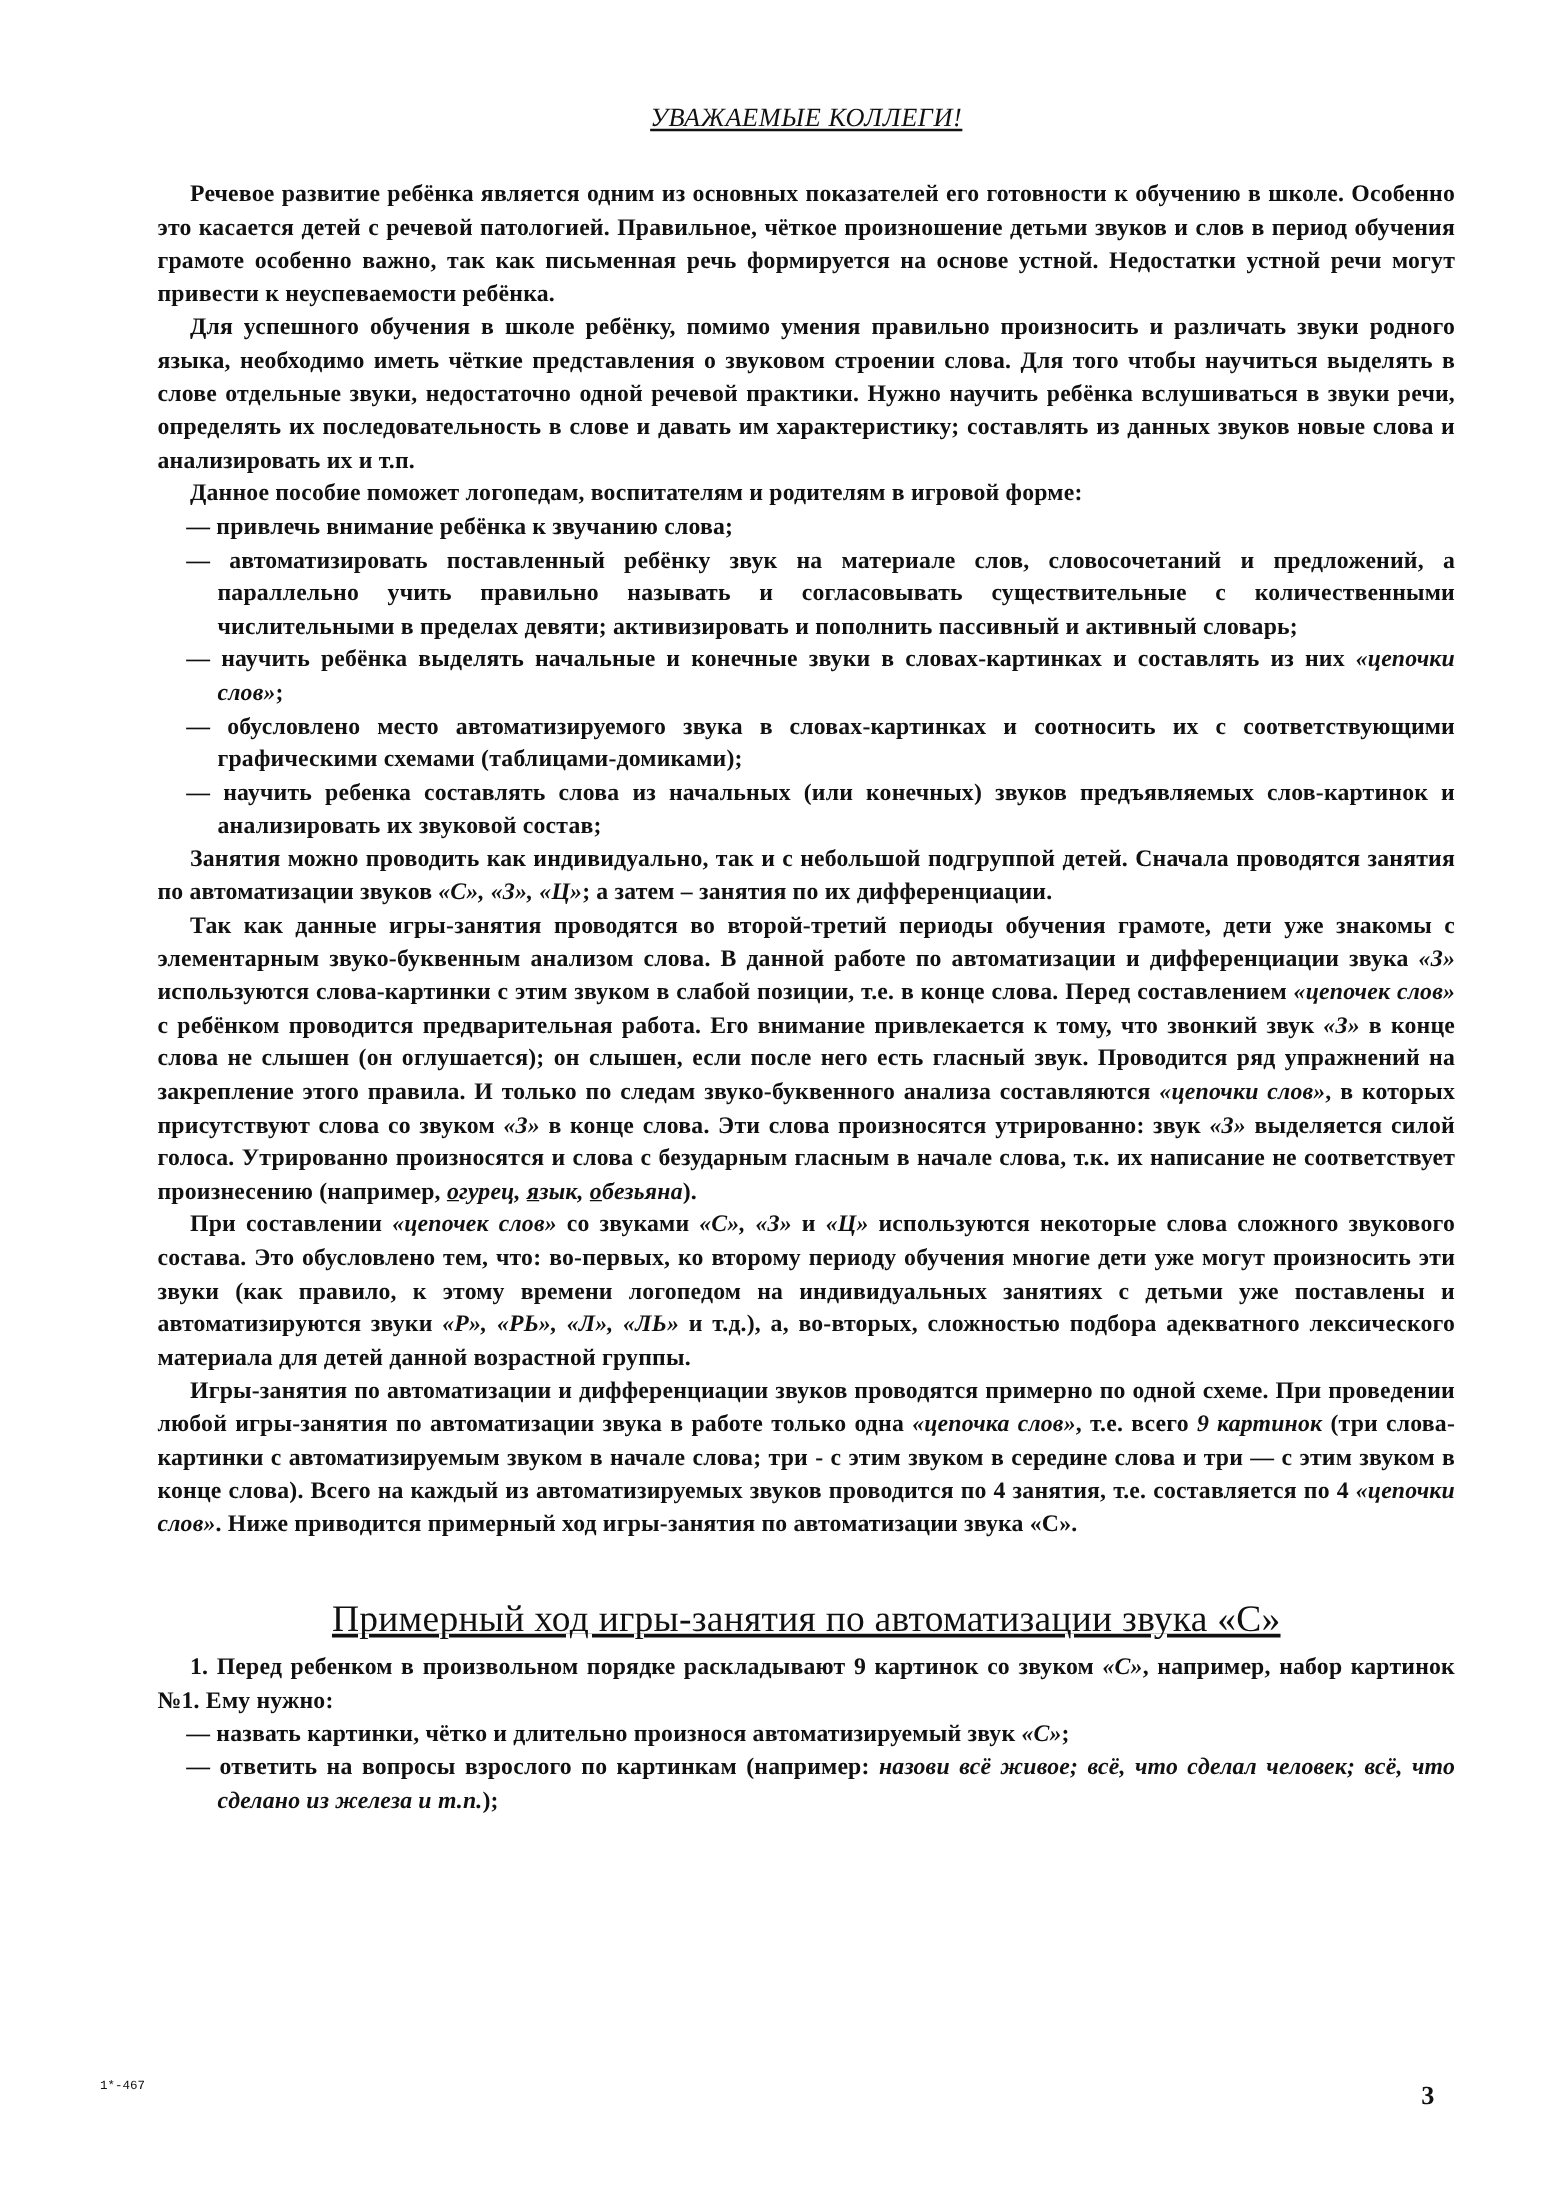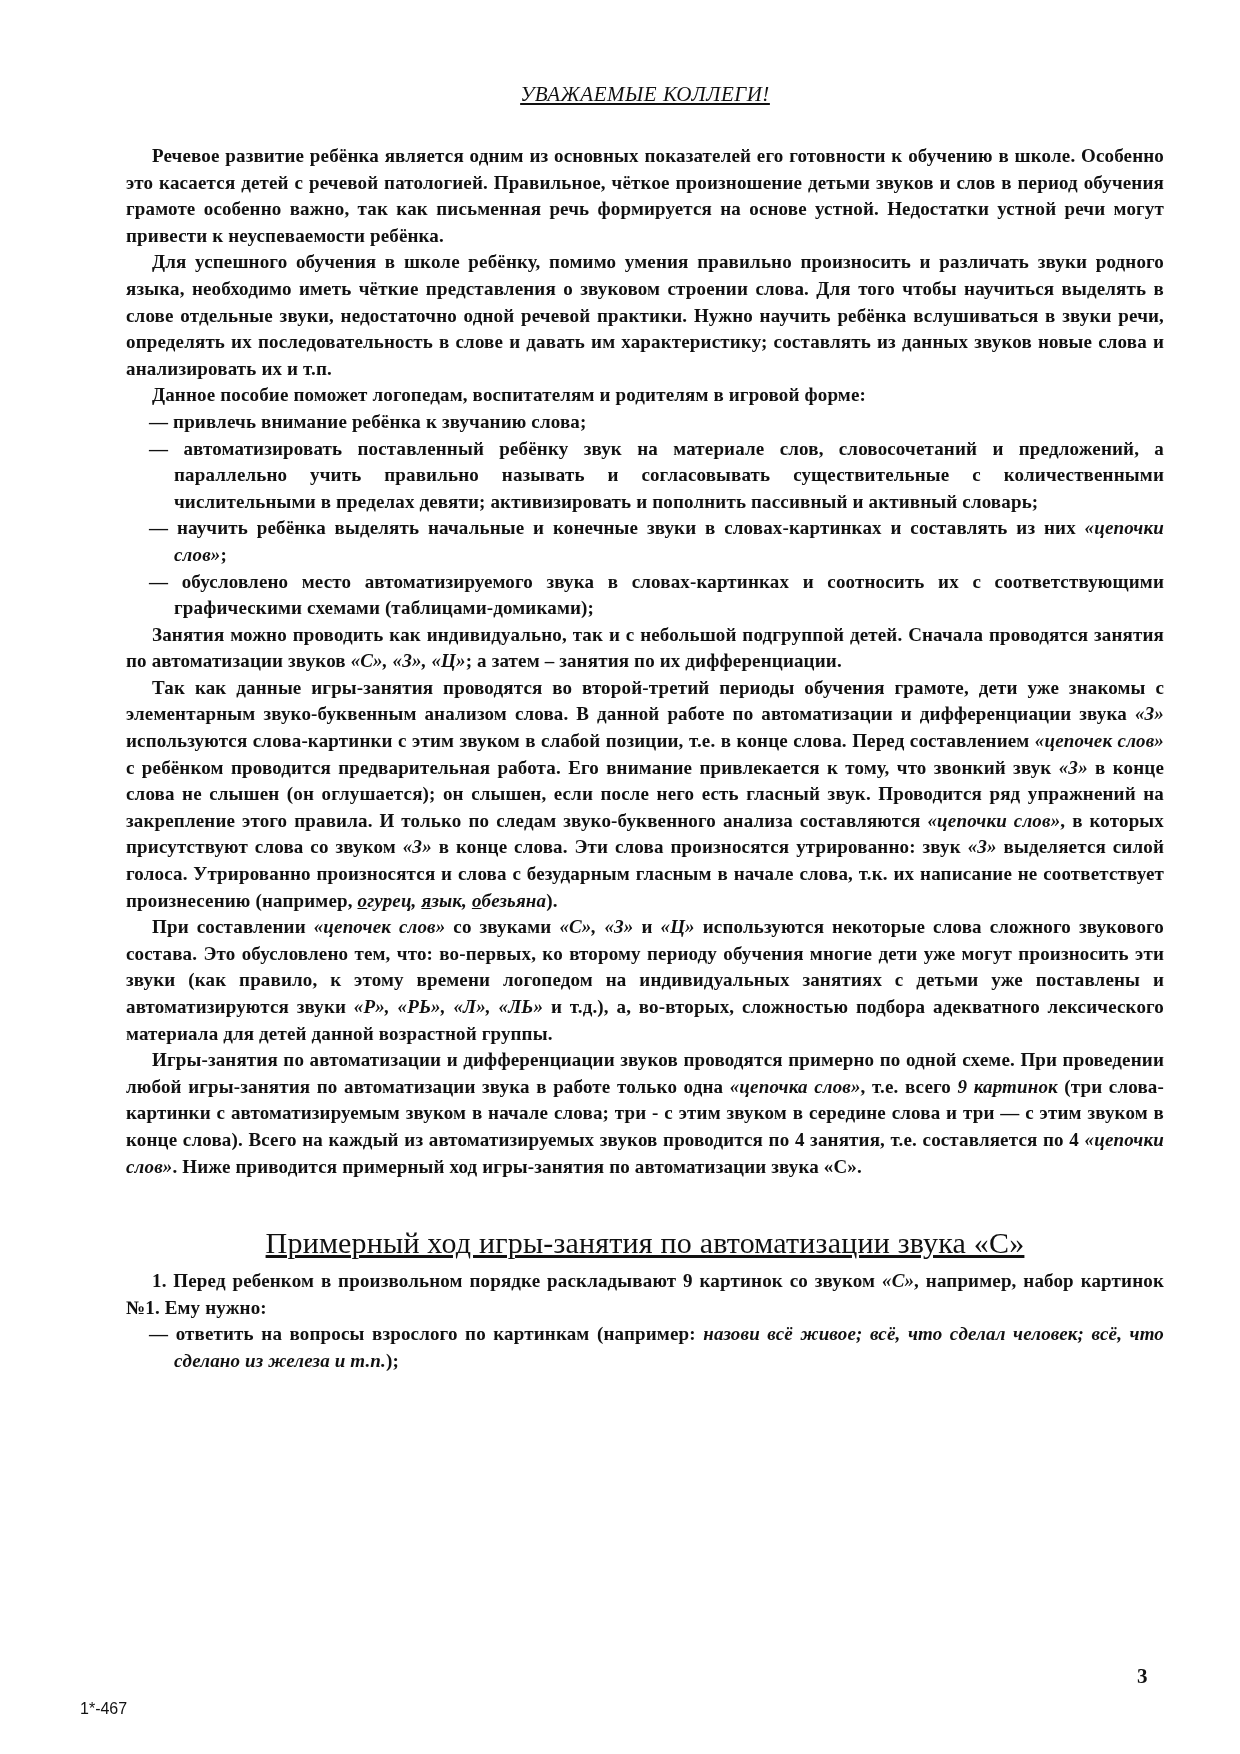--- a/index.html
+++ b/index.html
@@ -72,23 +72,23 @@
       font-family: "Liberation Serif", serif;
       font-weight: normal;
       font-size: 30px;
       text-decoration: underline;
       margin: 46px 0 8px 0;
       letter-spacing: 0.2px;
     }
     .footer-code {
       position: absolute;
       left: 80px;
-      top: 1700px;
-      font-size: 16px;
-      font-family: Liberation Sans, sans-serif;
+      top: 1664px;
+      font-size: 10px;
+      font-family: Liberation Mono, monospace;
     }
     .page-number {
       position: absolute;
       left: 1137px;
       top: 1664px;
       font-size: 21px;
       font-weight: bold;
       font-family: "Liberation Serif", serif;
     }
   </style>
@@ -101,34 +101,36 @@
 
   <p class="para">Речевое развитие ребёнка является одним из основных показателей его готовности к обучению в школе. Особенно это касается детей с речевой патологией. Правильное, чёткое произношение детьми звуков и слов в период обучения грамоте особенно важно, так как письменная речь формируется на основе устной. Недостатки устной речи могут привести к неуспеваемости ребёнка.</p>
   <p class="para">Для успешного обучения в школе ребёнку, помимо умения правильно произносить и различать звуки родного языка, необходимо иметь чёткие представления о звуковом строении слова. Для того чтобы научиться выделять в слове отдельные звуки, недостаточно одной речевой практики. Нужно научить ребёнка вслушиваться в звуки речи, определять их последовательность в слове и давать им характеристику; составлять из данных звуков новые слова и анализировать их и т.п.</p>
   <p class="para">Данное пособие поможет логопедам, воспитателям и родителям в игровой форме:</p>
 
   <ul class="list">
     <li>— привлечь внимание ребёнка к звучанию слова;</li>
     <li>— автоматизировать поставленный ребёнку звук на материале слов, словосочетаний и предложений, а параллельно учить правильно называть и согласовывать существительные с количественными числительными в пределах девяти; активизировать и пополнить пассивный и активный словарь;</li>
     <li><span>— научить ребёнка выделять начальные и конечные звуки в словах-картинках и составлять из них </span><em class="it">«цепочки слов»</em><span>;</span></li>
     <li>— обусловлено место автоматизируемого звука в словах-картинках и соотносить их с соответствующими графическими схемами (таблицами-домиками);</li>
+    <li>— научить ребенка составлять слова из начальных (или конечных) звуков предъявляемых слов-картинок и анализировать их звуковой состав;</li>
   </ul>
 
   <p class="para"><span>Занятия можно проводить как индивидуально, так и с небольшой подгруппой детей. Сначала проводятся занятия по автоматизации звуков </span><em class="it">«С», «З», «Ц»</em><span>; а затем – занятия по их дифференциации.</span></p>
 
   <p class="para"><span>Так как данные игры-занятия проводятся во второй-третий периоды обучения грамоте, дети уже знакомы с элементарным звуко-буквенным анализом слова. В данной работе по автоматизации и дифференциации звука </span><em class="it">«З»</em><span> используются слова-картинки с этим звуком в слабой позиции, т.е. в конце слова. Перед составлением </span><em class="it">«цепочек слов»</em><span> с ребёнком проводится предварительная работа. Его внимание привлекается к тому, что звонкий звук </span><em class="it">«З»</em><span> в конце слова не слышен (он оглушается); он слышен, если после него есть гласный звук. Проводится ряд упражнений на закрепление этого правила. И только по следам звуко-буквенного анализа составляются </span><em class="it">«цепочки слов»</em><span>, в которых присутствуют слова со звуком </span><em class="it">«З»</em><span> в конце слова. Эти слова произносятся утрированно: звук </span><em class="it">«З»</em><span> выделяется силой голоса. Утрированно произносятся и слова с безударным гласным в начале слова, т.к. их написание не соответствует произнесению (например, </span><em class="it"><span class="uline">о</span><span>гурец</span><span>, </span><span class="uline">я</span><span>зык</span><span>, </span><span class="uline">о</span><span>безьяна</span></em><span>).</span></p>
 
   <p class="para"><span>При составлении </span><em class="it">«цепочек слов»</em><span> со звуками </span><em class="it">«С», «З»</em><span> и </span><em class="it">«Ц»</em><span> используются некоторые слова сложного звукового состава. Это обусловлено тем, что: во-первых, ко второму периоду обучения многие дети уже могут произносить эти звуки (как правило, к этому времени логопедом на индивидуальных занятиях с детьми уже поставлены и автоматизируются звуки </span><em class="it">«Р», «РЬ», «Л», «ЛЬ»</em><span> и т.д.), а, во-вторых, сложностью подбора адекватного лексического материала для детей данной возрастной группы.</span></p>
 
   <p class="para"><span>Игры-занятия по автоматизации и дифференциации звуков проводятся примерно по одной схеме. При проведении любой игры-занятия по автоматизации звука в работе только одна </span><em class="it">«цепочка слов»</em><span>, т.е. всего </span><em class="it">9 картинок</em><span> (три слова-картинки с автоматизируемым звуком в начале слова; три - с этим звуком в середине слова и три — с этим звуком в конце слова). Всего на каждый из автоматизируемых звуков проводится по 4 занятия, т.е. составляется по 4 </span><em class="it">«цепочки слов»</em><span>. Ниже приводится примерный ход игры-занятия по автоматизации звука «С».</span></p>
 
   <div class="section-heading">Примерный ход игры-занятия по автоматизации звука «С»</div>
 
   <p class="para"><span>1. Перед ребенком в произвольном порядке раскладывают 9 картинок со звуком </span><em class="it">«С»</em><span>, например, набор картинок №1. Ему нужно:</span></p>
 
   <ul class="list deep">
+    <li><span>— назвать картинки, чётко и длительно произнося автоматизируемый звук </span><em class="it">«С»</em><span>;</span></li>
     <li><span>— ответить на вопросы взрослого по картинкам (например: </span><em class="it">назови всё живое; всё, что сделал человек; всё, что сделано из железа и т.п.</em><span>);</span></li>
   </ul>
 
 </div>
 
 <div class="footer-code">1*-467</div>
 <div class="page-number">3</div>
 
 </body></html>

